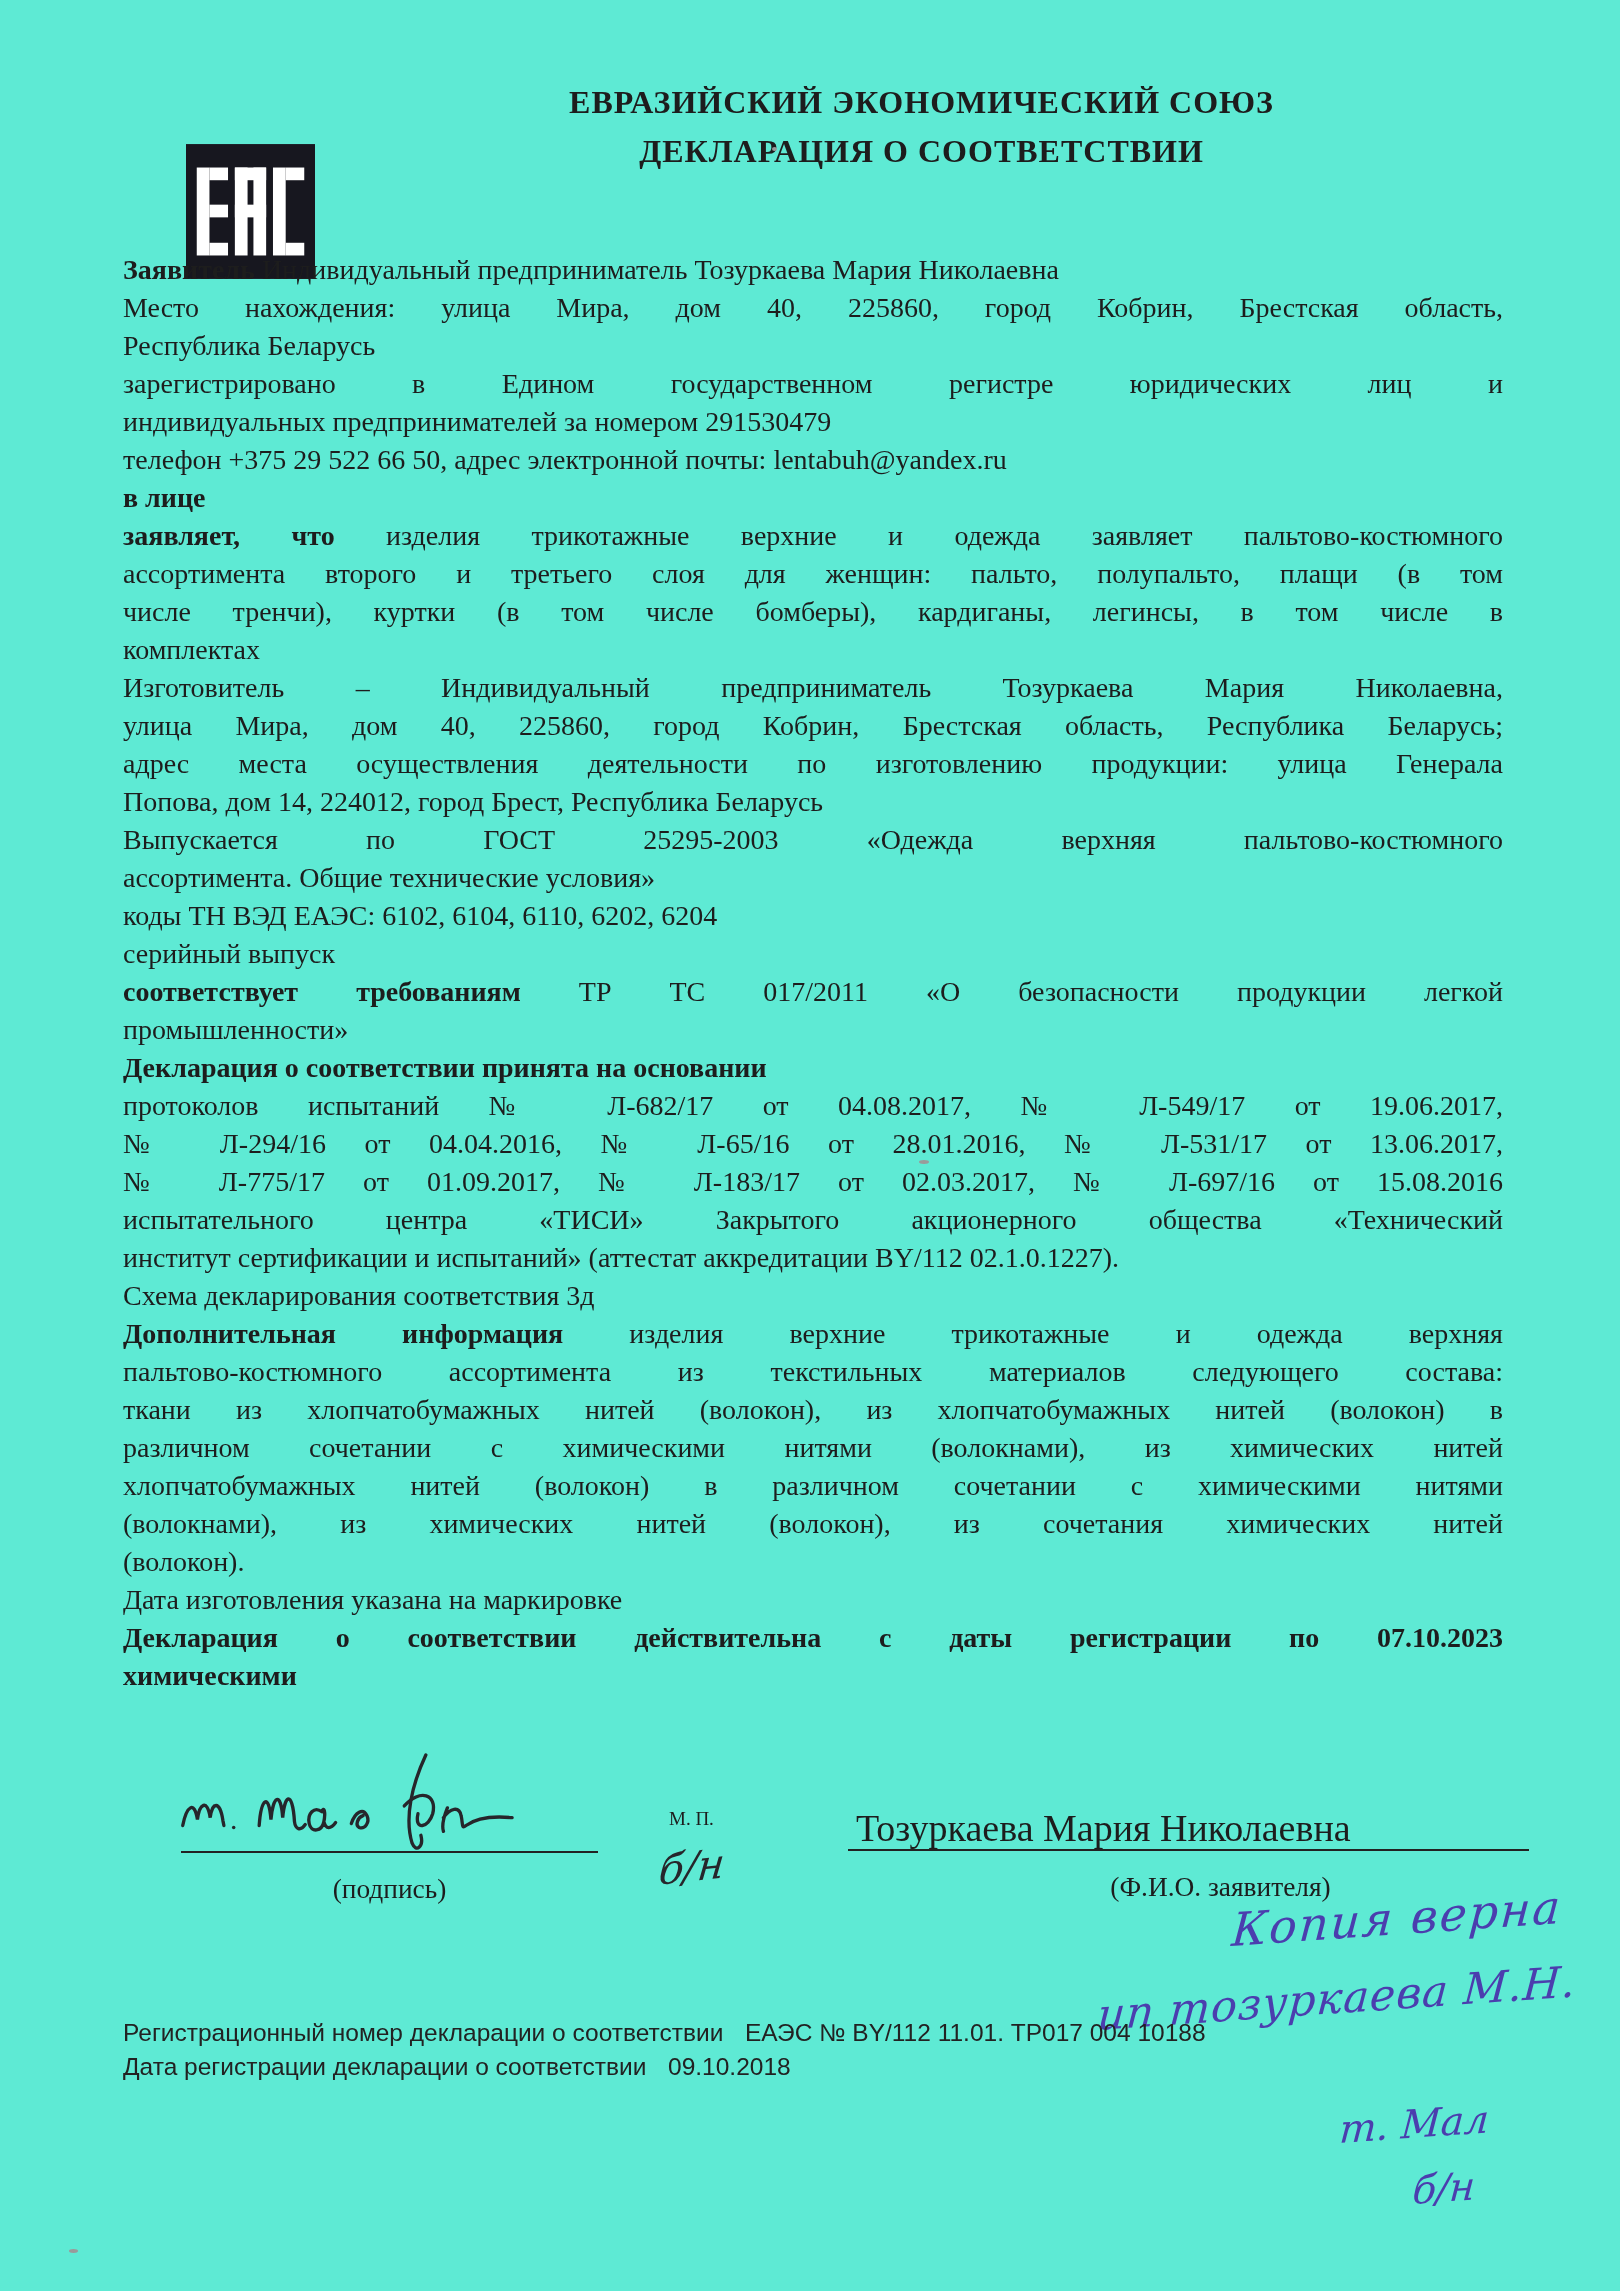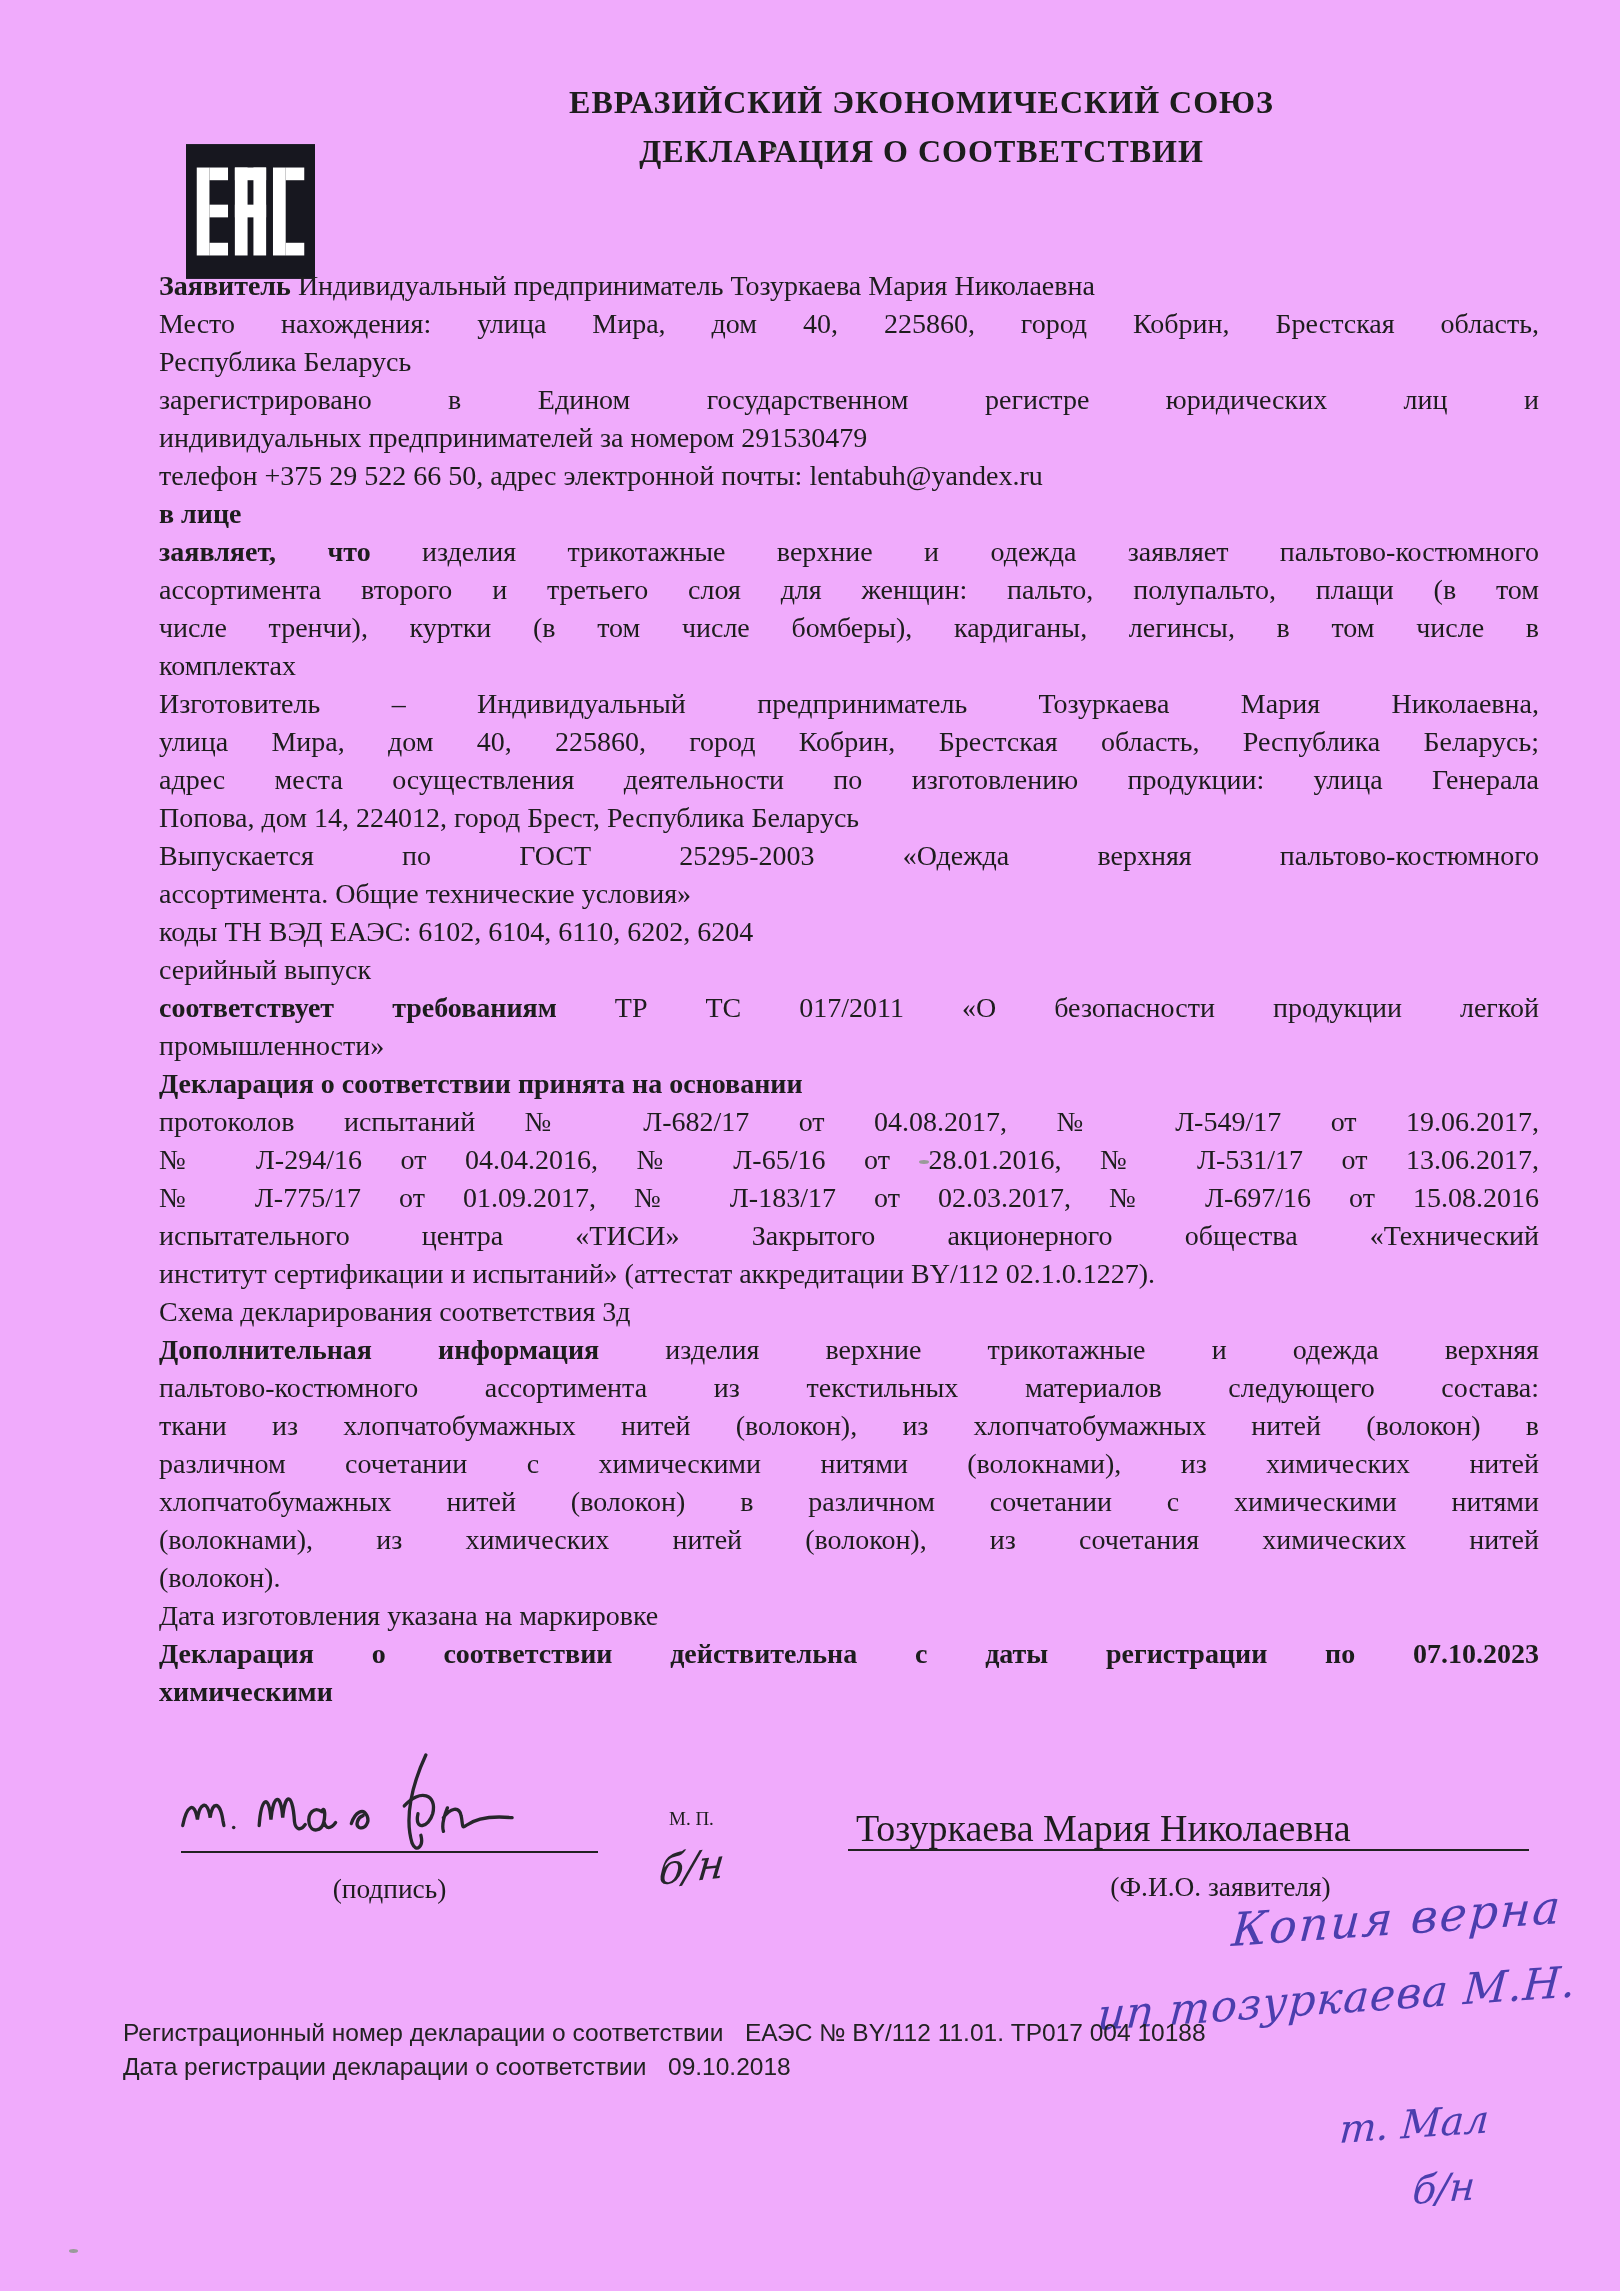--- a/index.html
+++ b/index.html
@@ -1,24 +1,24 @@
 <!DOCTYPE html>
 <html><head>
 <meta charset="utf-8">
 <style>
   html,body{margin:0;padding:0;background:#fff;}
-  #page{position:relative;width:1620px;height:2292px;background:#f0abfc;overflow:hidden;
+  #page{position:relative;width:1620px;height:2292px;background:#5eead4;overflow:hidden;
         font-family:"Liberation Serif", serif;color:#1d1d1d;}
   
   .title{position:absolute;left:412px;top:78px;width:1019px;text-align:center;
          font-weight:bold;font-size:32px;line-height:49px;letter-spacing:1px;}
   
   .eac{position:absolute;left:186px;top:144px;width:129px;height:135px;}
   
-  #body-block{position:absolute;left:123px;top:267px;width:1380px;margin-left:36px;}
+  #body-block{position:absolute;left:123px;top:251px;width:1380px;}
   .ln{height:38px;line-height:38px;font-size:28px;white-space:normal;}
   .ln .bld{font-weight:bold;}
   .j{text-align:justify;}
   .j::after{content:"";display:inline-block;width:100%;height:0;}
   
   .abs{position:absolute;}
   .sigline{position:absolute;border-top:2px solid #222;height:0;}
   .cap{position:absolute;text-align:center;font-size:27.4px;margin-top:16px;}
   .mp{position:absolute;font-size:19px;}
   .name{position:absolute;font-size:38px;}

